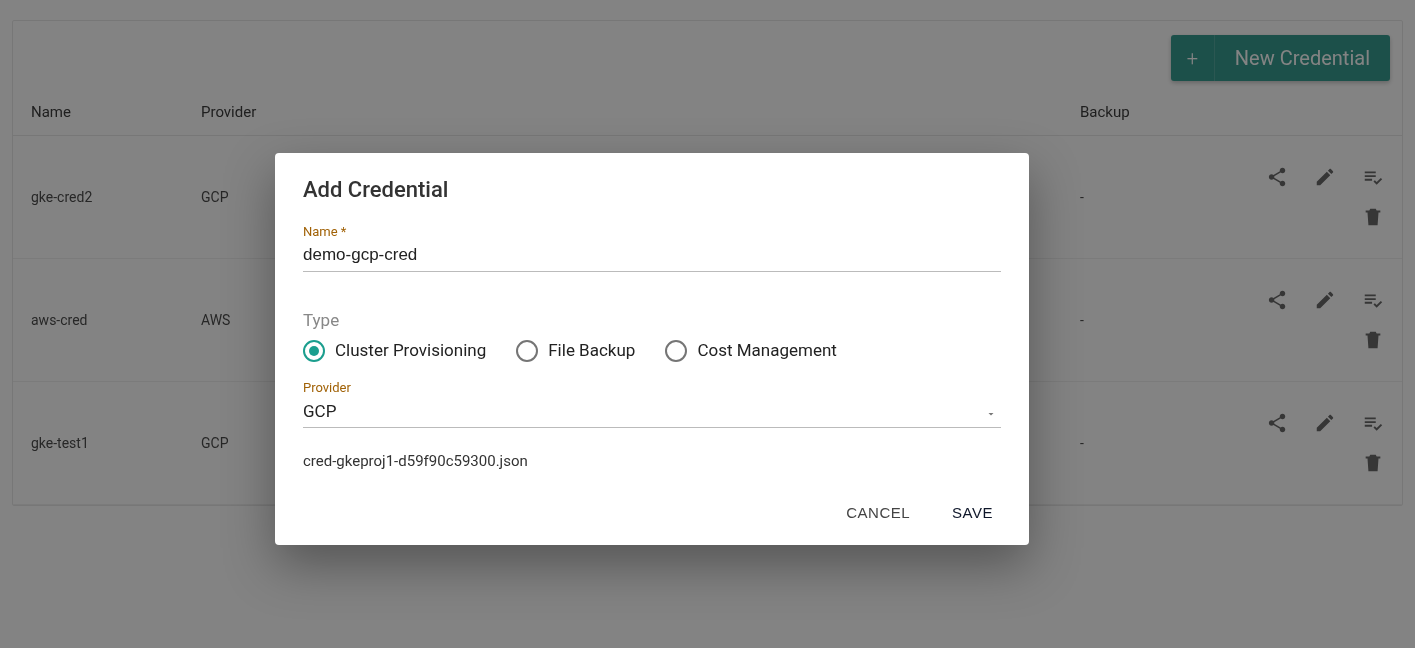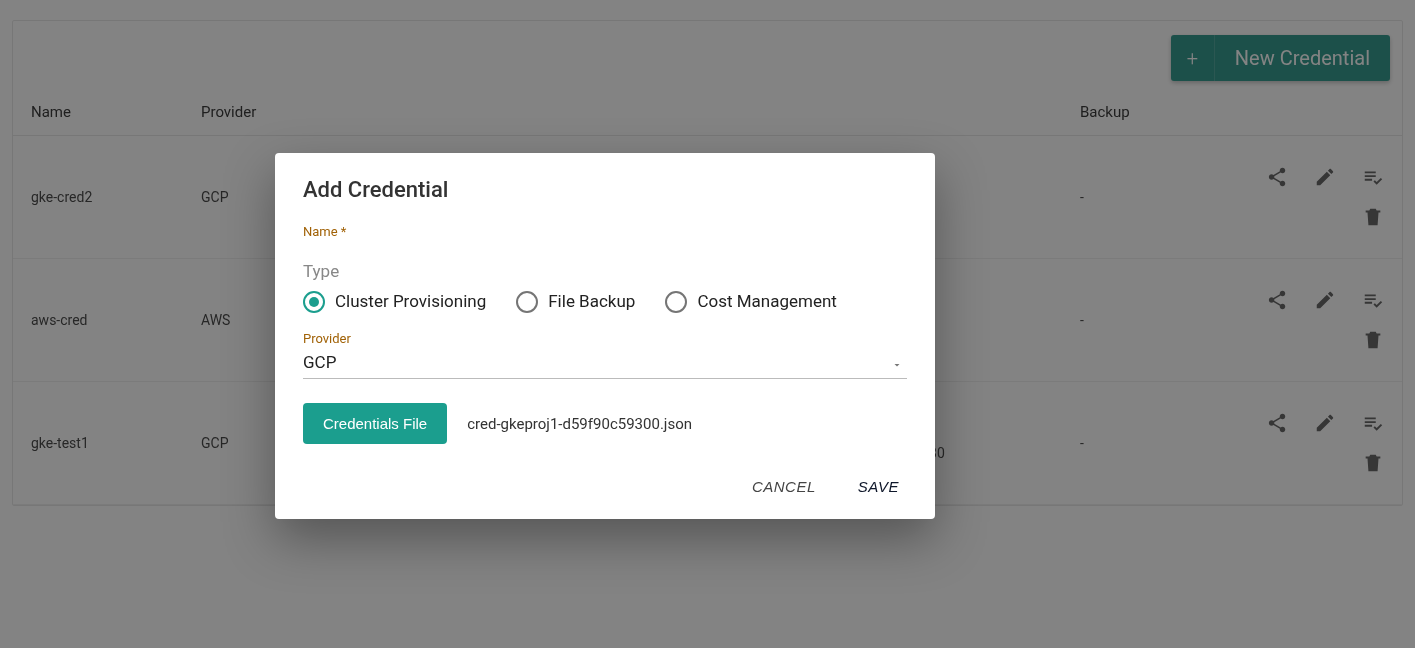--- a/index.html
+++ b/index.html
@@ -113,21 +113,21 @@
   
   .scrim {
     position: absolute;
     inset: 0;
     background: rgba(30,30,30,0.55);
   }
   .modal {
     position: absolute;
     left: 275px;
     top: 153px;
-    width: 660px;
+    width: 754px;
     background: #fff;
     border-radius: 4px;
     box-shadow: 0 20px 50px rgba(0,0,0,0.35);
     padding: 24px 28px 18px 28px;
   }
   .modal-title {
     font-size: 22px;
     font-weight: 500;
     color: #333;
     margin-bottom: 22px;
@@ -142,21 +142,21 @@
     border: none;
     border-bottom: 1px solid #bbb;
     font-size: 17px;
     padding: 4px 0 6px 0;
     outline: none;
     color: #222;
   }
   .section-label {
     font-size: 17px;
     color: #888;
-    margin-top: 22px;
+    margin-top: 38px;
     margin-bottom: 10px;
   }
   .radio-row {
     display: flex;
     gap: 30px;
     align-items: center;
     margin-bottom: 18px;
   }
   .radio-opt {
     display: flex;
@@ -228,21 +228,20 @@
     gap: 34px;
     padding-right: 4px;
   }
   .btn-flat {
     background: none;
     border: none;
     font-size: 15px;
     letter-spacing: 0.5px;
     cursor: pointer;
     padding: 6px 4px;
-    font-style: italic;
   }
   .btn-cancel { color: #444; }
   .btn-save { color: #0f172a; font-weight: 500; }
 
   svg { width: 100%; height: 100%; }
 </style>
 </head>
 <body>
 
 <div class="page">
@@ -373,20 +372,21 @@
     </table>
   </div>
 </div>
 
 <div class="scrim"></div>
 
 <div class="modal">
   <h2 class="modal-title">Add Credential</h2>
 
   <div class="field-label">Name *</div>
+  <input class="text-input" value="demo-gcp-cred" style="">
 
   <div class="section-label">Type</div>
   <div class="radio-row">
     <div class="radio-opt">
       <span class="radio-circle checked"></span>
       <span class="radio-label">Cluster Provisioning</span>
     </div>
     <div class="radio-opt">
       <span class="radio-circle"></span>
       <span class="radio-label">File Backup</span>
@@ -401,21 +401,20 @@
   <div class="select-wrap">
     <span class="select-value">GCP</span>
     <span class="select-caret">
       <svg width="12" height="12" viewBox="0 0 24 24" fill="currentColor">
           <path d="M7 10l5 5 5-5z"></path>
         </svg>
     </span>
   </div>
 
   <div class="file-row">
-    <button class="btn-file">Credentials File</button>
     <span class="file-name">cred-gkeproj1-d59f90c59300.json</span>
   </div>
 
   <div class="modal-actions">
     <button class="btn-flat btn-cancel">CANCEL</button>
     <button class="btn-flat btn-save">SAVE</button>
   </div>
 </div>
 
 </body></html>

